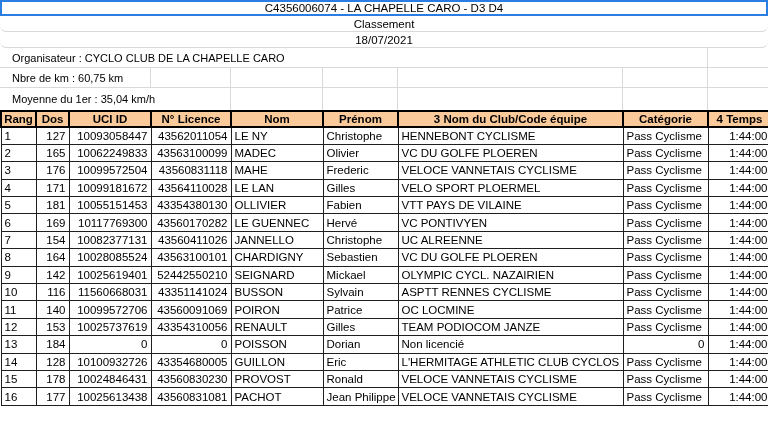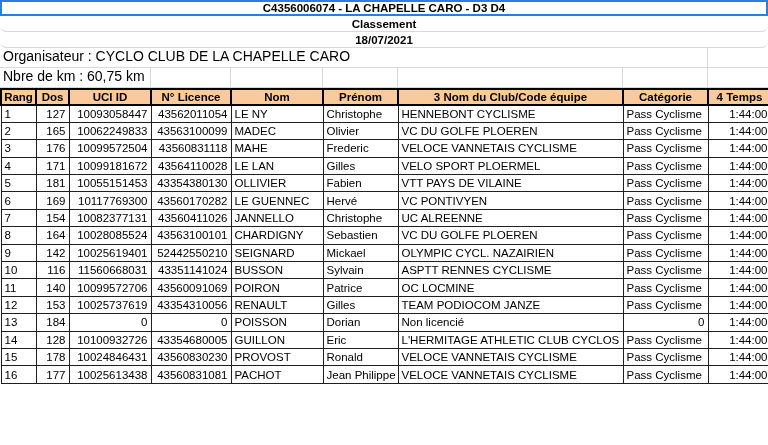--- a/index.html
+++ b/index.html
@@ -5,28 +5,28 @@
   html,body { margin:0; padding:0; background:#fff; }
   * { box-sizing:border-box; }
   .sheet {
     position:relative; width:768px; height:445px; overflow:hidden;
     background:#fff; color:#000;
     font-family:"Liberation Sans", sans-serif;
   }
   
   .trow {
     height:16px; display:flex; align-items:center; justify-content:center;
-    font-weight:700; font-size:11.5px; line-height:12px; white-space:nowrap; overflow:hidden;
+    font-weight:400; font-size:11.5px; line-height:12px; white-space:nowrap; overflow:hidden;
   }
   .title-row { border:2px solid var(--sel); }
   .sub { border-bottom:1px solid var(--grid);border-radius:6px; }
   
   .irow {
-    position:relative; height:20px; display:flex; 
-    font-size:14px; padding-left:3px; border-bottom:1px solid var(--grid);
+    position:relative; height:20px; display:flex; align-items:center;
+    font-size:11px; padding-left:12px; border-bottom:1px solid var(--grid);
     white-space:nowrap; overflow:hidden;
   }
   .irow.last { height:22px; border-bottom:none; }
   .gl { position:absolute; top:0; bottom:0; width:1px; background:var(--grid); }
   
   table.results { border-collapse:collapse; table-layout:fixed; width:770px; font-size:11.5px; }
   table.results th {
     background:var(--hbg); border:2px solid #000; font-weight:700;
     height:16px; padding:0 1px; overflow:hidden; white-space:nowrap; text-align:center;
   }
@@ -64,20 +64,28 @@
     <span>Nbre de km : 60,75 km</span>
     <i class="gl" style="left:150px"></i>
     <i class="gl" style="left:230px"></i>
     <i class="gl" style="left:322px"></i>
     <i class="gl" style="left:397px"></i>
     <i class="gl" style="left:622px"></i>
     <i class="gl" style="left:707px"></i>
   </div>
 
 
+  <div class="irow last">
+    <span>Moyenne du 1er : 35,04 km/h</span>
+    <i class="gl" style="left:230px"></i>
+    <i class="gl" style="left:322px"></i>
+    <i class="gl" style="left:397px"></i>
+    <i class="gl" style="left:622px"></i>
+    <i class="gl" style="left:707px"></i>
+  </div>
 
   <table class="results">
     <colgroup>
       <col style="width:35px">
         <col style="width:33px">
         <col style="width:82px">
       <col style="width:80px">
         <col style="width:92px">
         <col style="width:75px">
       <col style="width:225px">

